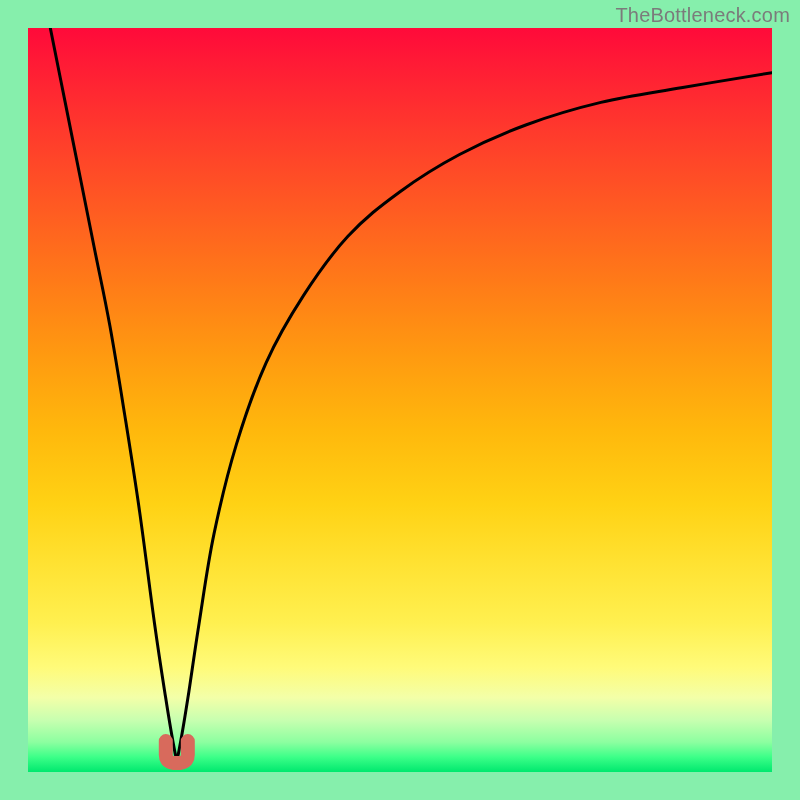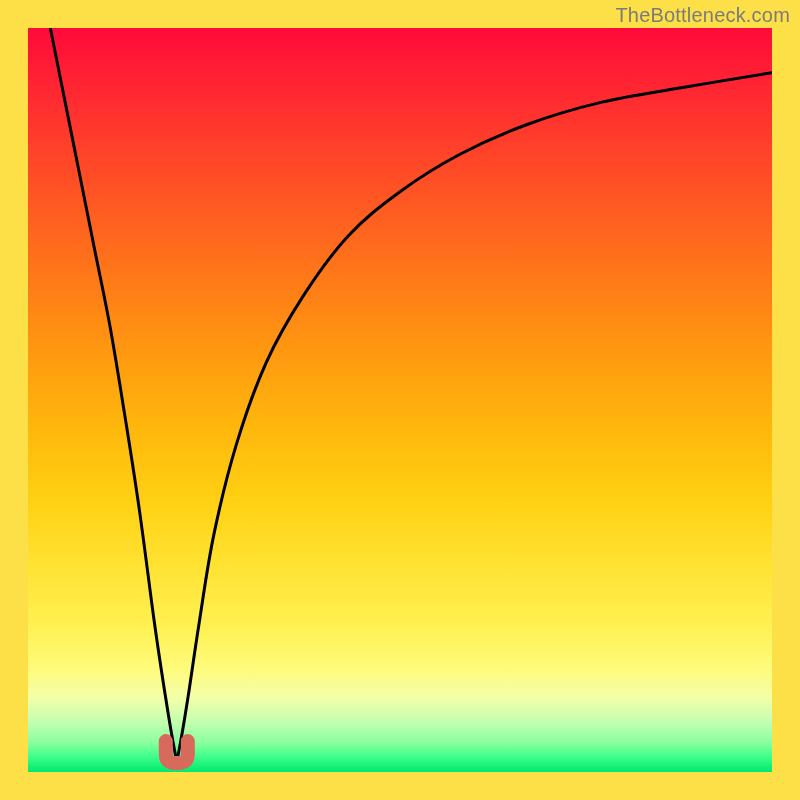--- a/index.html
+++ b/index.html
@@ -8,21 +8,21 @@
     width: 800px;
     height: 800px;
     overflow: hidden;
     background: #000;
     font-family: Arial, Helvetica, sans-serif;
   }
   .frame {
     position: absolute;
     width: 800px;
     height: 800px;
-    background: #fde047;
+    background: #86efac;
   }
   .plot {
     position: absolute;
     left: 28px;
     top: 28px;
     width: 744px;
     height: 744px;
     overflow: hidden;
   }
   .gradient {

